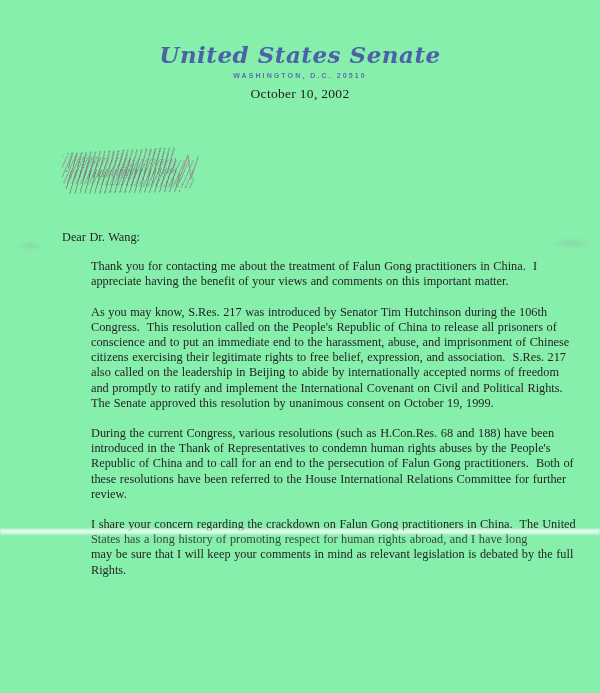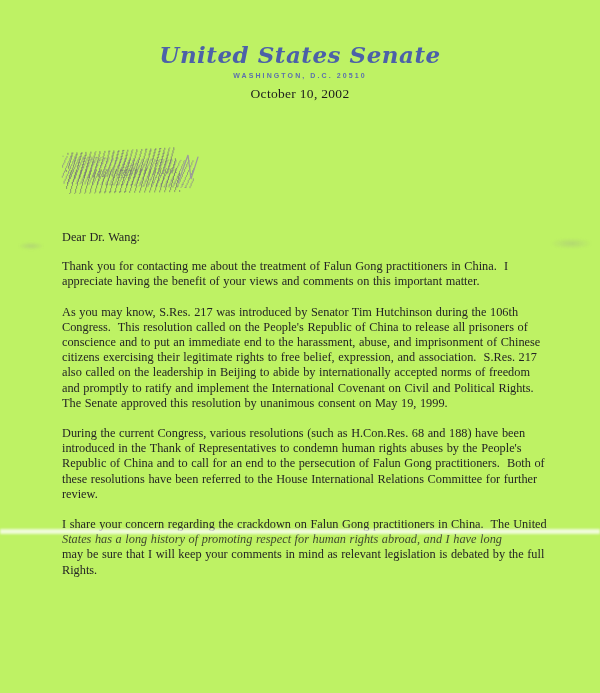--- a/index.html
+++ b/index.html
@@ -1,19 +1,19 @@
 <!DOCTYPE html>
 <html><head>
 <meta charset="utf-8">
 <style>
   html,body{margin:0;padding:0;background:#ffffff;}
   .page{
     position:relative;
     width:600px;height:693px;
-    background:#bef264;
+    background:#86efac;
     overflow:hidden;
     font-family:"Liberation Serif", serif;
     color:#222222;
   }
   
   .letterhead{position:absolute;top:41px;left:0;right:0;text-align:center;}
   .lh-title{
     font-family:"DejaVu Serif", serif;
     font-style:italic;font-weight:bold;
     font-size:23px;line-height:27px;
@@ -47,23 +47,23 @@
   .scrib-flick{position:absolute;left:114px;top:2px;}
   
   .letter-body{
     position:absolute;left:62px;top:230px;width:500px;
     font-size:12.3px;line-height:15.2px;
     word-spacing:0.5px;
     color:#242424;
   }
   .ln{white-space:pre;}
   .salutation{margin-bottom:14px;}
-  .para{margin-bottom:15px;}
+  .para{margin-bottom:15px;margin-left:29px;}
   .para:last-child{margin-bottom:0;}
-  .scan-blur{filter:blur(0.55px);opacity:0.82;font-style:italic;}
+  .scan-blur{filter:blur(0.55px);opacity:0.82;}
   
   .smudge{position:absolute;border-radius:50%;filter:blur(1.2px);}
   .smudge-left{left:18px;top:242px;width:26px;height:8px;
     background:radial-gradient(closest-side, rgba(150,150,150,0.30), rgba(150,150,150,0));}
   .smudge-right{left:550px;top:238px;width:42px;height:11px;
     background:radial-gradient(closest-side, rgba(150,150,150,0.28), rgba(150,150,150,0));}
   .white-streak{position:absolute;left:0;top:529px;width:600px;height:5px;
     background:rgba(255,255,255,0.75);filter:blur(1.2px);}
 </style>
 </head>
@@ -94,21 +94,21 @@
       <div class="ln">appreciate having the benefit of your views and comments on this important matter.</div>
     </div>
 
     <div class="para">
       <div class="ln">As you may know, S.Res. 217 was introduced by Senator Tim Hutchinson during the 106th</div>
       <div class="ln">Congress.  This resolution called on the People's Republic of China to release all prisoners of</div>
       <div class="ln">conscience and to put an immediate end to the harassment, abuse, and imprisonment of Chinese</div>
       <div class="ln">citizens exercising their legitimate rights to free belief, expression, and association.  S.Res. 217</div>
       <div class="ln">also called on the leadership in Beijing to abide by internationally accepted norms of freedom</div>
       <div class="ln">and promptly to ratify and implement the International Covenant on Civil and Political Rights.</div>
-      <div class="ln">The Senate approved this resolution by unanimous consent on May 19, 1999.</div>
+      <div class="ln">The Senate approved this resolution by unanimous consent on October 19, 1999.</div>
     </div>
 
     <div class="para">
       <div class="ln">During the current Congress, various resolutions (such as H.Con.Res. 68 and 188) have been</div>
       <div class="ln">introduced in the Thank of Representatives to condemn human rights abuses by the People's</div>
       <div class="ln">Republic of China and to call for an end to the persecution of Falun Gong practitioners.  Both of</div>
       <div class="ln">these resolutions have been referred to the House International Relations Committee for further</div>
       <div class="ln">review.</div>
     </div>
 

